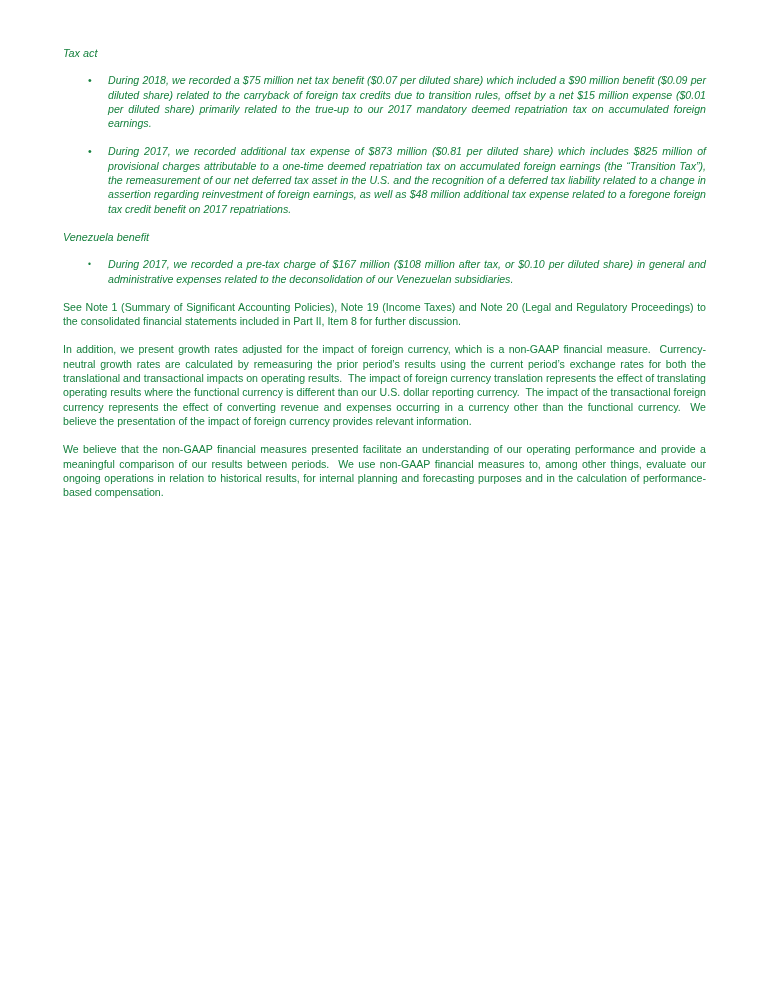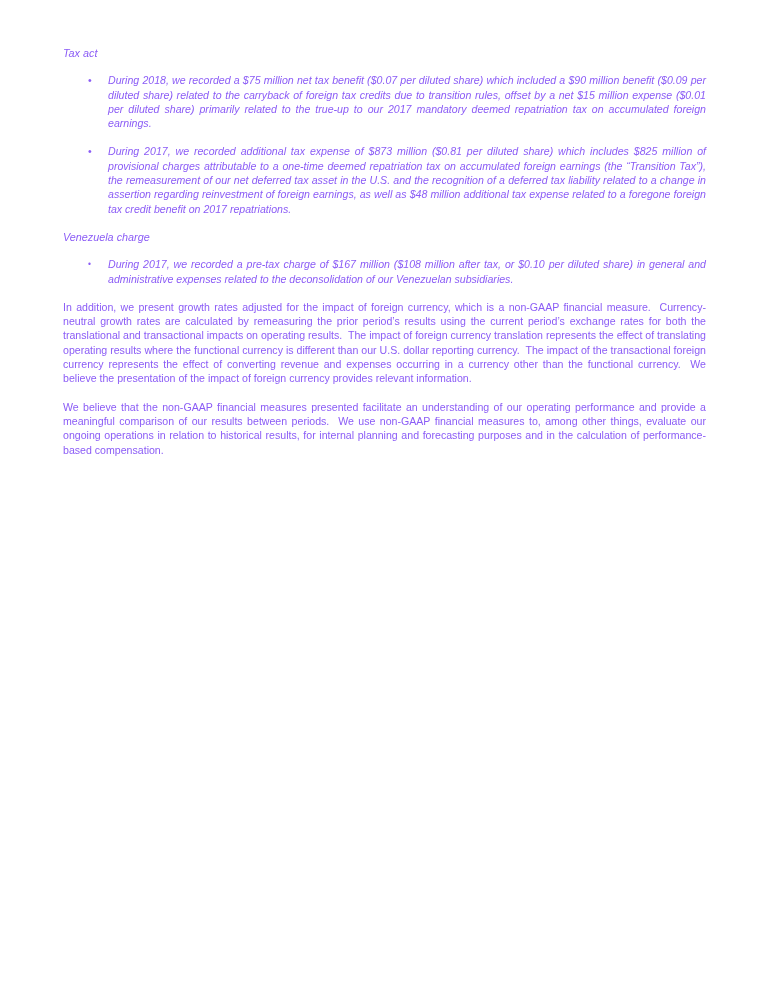--- a/index.html
+++ b/index.html
@@ -7,21 +7,21 @@
     padding: 0;
     background: #ffffff;
   }
   .page {
     position: relative;
     width: 768px;
     height: 777px;
     background: #ffffff;
     overflow: hidden;
     font-family: "Liberation Sans", "DejaVu Sans", sans-serif;
-    color: #8b5cf6;
+    color: #15803d;
   }
   .content {
     padding: 46px 62px 0 63px;
     font-size: 10.6px;
     line-height: 14.3px;
   }
   .section-heading {
     font-style: italic;
     font-weight: normal;
     font-size: 10.8px;
@@ -65,27 +65,28 @@
     <div class="bullet-item">
       <span class="bullet-marker">•</span>
       <p class="bullet-text">During 2018, we recorded a $75 million net tax benefit ($0.07 per diluted share) which included a $90 million benefit ($0.09 per diluted share) related to the carryback of foreign tax credits due to transition rules, offset by a net $15 million expense ($0.01 per diluted share) primarily related to the true-up to our 2017 mandatory deemed repatriation tax on accumulated foreign earnings.</p>
     </div>
 
     <div class="bullet-item">
       <span class="bullet-marker">•</span>
       <p class="bullet-text">During 2017, we recorded additional tax expense of $873 million ($0.81 per diluted share) which includes $825 million of provisional charges attributable to a one-time deemed repatriation tax on accumulated foreign earnings (the “Transition Tax”), the remeasurement of our net deferred tax asset in the U.S. and the recognition of a deferred tax liability related to a change in assertion regarding reinvestment of foreign earnings, as well as $48 million additional tax expense related to a foregone foreign tax credit benefit on 2017 repatriations.</p>
     </div>
 
-    <h3 class="section-heading">Venezuela charge</h3>
+    <h3 class="section-heading">Venezuela benefit</h3>
 
     <div class="bullet-item">
       <span class="bullet-marker small">•</span>
       <p class="bullet-text">During 2017, we recorded a pre-tax charge of $167 million ($108 million after tax, or $0.10 per diluted share) in general and administrative expenses related to the deconsolidation of our Venezuelan subsidiaries.</p>
     </div>
 
+    <p class="body-paragraph">See Note 1 (Summary of Significant Accounting Policies), Note 19 (Income Taxes) and Note 20 (Legal and Regulatory Proceedings) to the consolidated financial statements included in Part II, Item 8 for further discussion.</p>
 
 
     <p class="body-paragraph">In addition, we present growth rates adjusted for the impact of foreign currency, which is a non-GAAP financial measure.  Currency-neutral growth rates are calculated by remeasuring the prior period’s results using the current period’s exchange rates for both the translational and transactional impacts on operating results.  The impact of foreign currency translation represents the effect of translating operating results where the functional currency is different than our U.S. dollar reporting currency.  The impact of the transactional foreign currency represents the effect of converting revenue and expenses occurring in a currency other than the functional currency.  We believe the presentation of the impact of foreign currency provides relevant information.</p>
 
     <p class="body-paragraph">We believe that the non-GAAP financial measures presented facilitate an understanding of our operating performance and provide a meaningful comparison of our results between periods.  We use non-GAAP financial measures to, among other things, evaluate our ongoing operations in relation to historical results, for internal planning and forecasting purposes and in the calculation of performance-based compensation.</p>
 
   </div>
 </div>
 
 </body></html>

